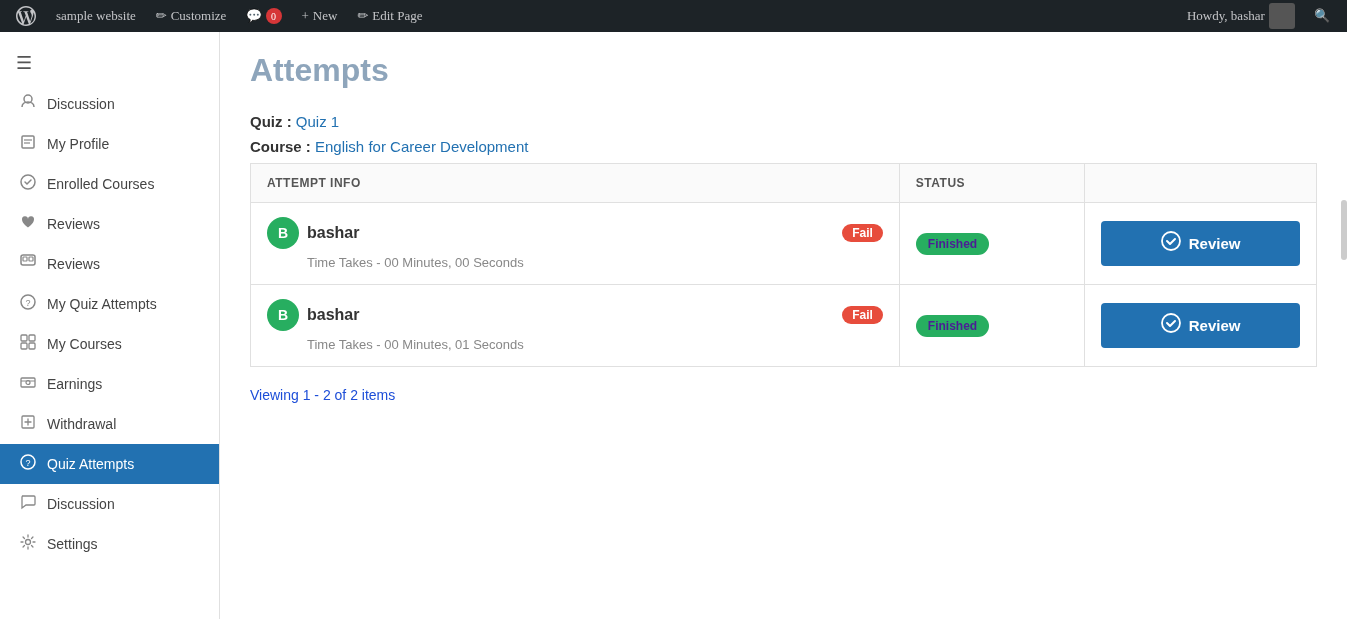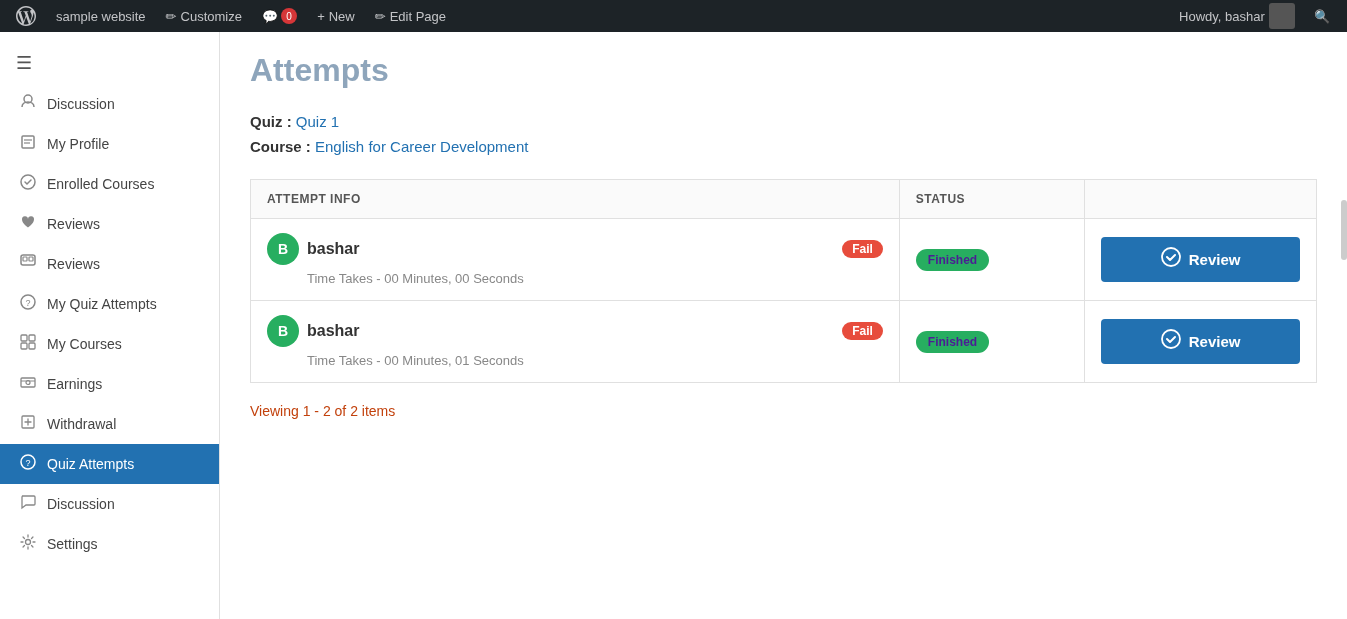--- a/index.html
+++ b/index.html
@@ -10,20 +10,21 @@
       background: #1d2327;
       color: #fff;
       height: 32px;
       display: flex;
       align-items: center;
       padding: 0 8px;
       gap: 4px;
       position: fixed;
       top: 0; left: 0; right: 0;
       z-index: 100;
+      font-family: Liberation Serif, serif;
     }
     .admin-bar-item {
       display: flex; align-items: center; gap: 4px;
       color: #c3c4c7; font-size: 13px;
       padding: 0 8px; height: 32px; cursor: pointer;
       text-decoration: none;
     }
     .admin-bar-right { margin-left: auto; display: flex; gap: 4px; }
     .wp-icon { width: 20px; height: 20px; fill: #c3c4c7; }
     .admin-bar-comments { display: flex; align-items: center; gap: 3px; }
@@ -89,21 +90,21 @@
       margin-bottom: 24px;
     }
     .quiz-meta { margin-bottom: 8px; font-size: 15px; }
     .quiz-meta strong { color: #333; font-weight: 700; }
     .quiz-meta a { color: #2271b1; text-decoration: none; }
 
     
     .attempts-table {
       width: 100%;
       border-collapse: collapse;
-      margin-top: 24px;
+      margin-top: 8px;
     }
     .attempts-table th {
       text-align: left;
       padding: 12px 16px;
       font-size: 12px;
       font-weight: 700;
       color: #555;
       text-transform: uppercase;
       letter-spacing: 0.5px;
       border: 1px solid #e0e0e0;
@@ -161,21 +162,21 @@
       font-weight: 600;
       cursor: pointer;
       display: flex; align-items: center; gap: 8px;
       width: 100%;
       justify-content: center;
     }
     .check-icon { font-size: 18px; }
 
     .viewing-text {
       margin-top: 20px;
-      color: #c2410c;
+      color: #1d4ed8;
       font-size: 14px;
     }
 
     
     .scrollbar-hint {
       position: fixed;
       right: 0;
       top: 200px;
       width: 6px;
       height: 60px;

